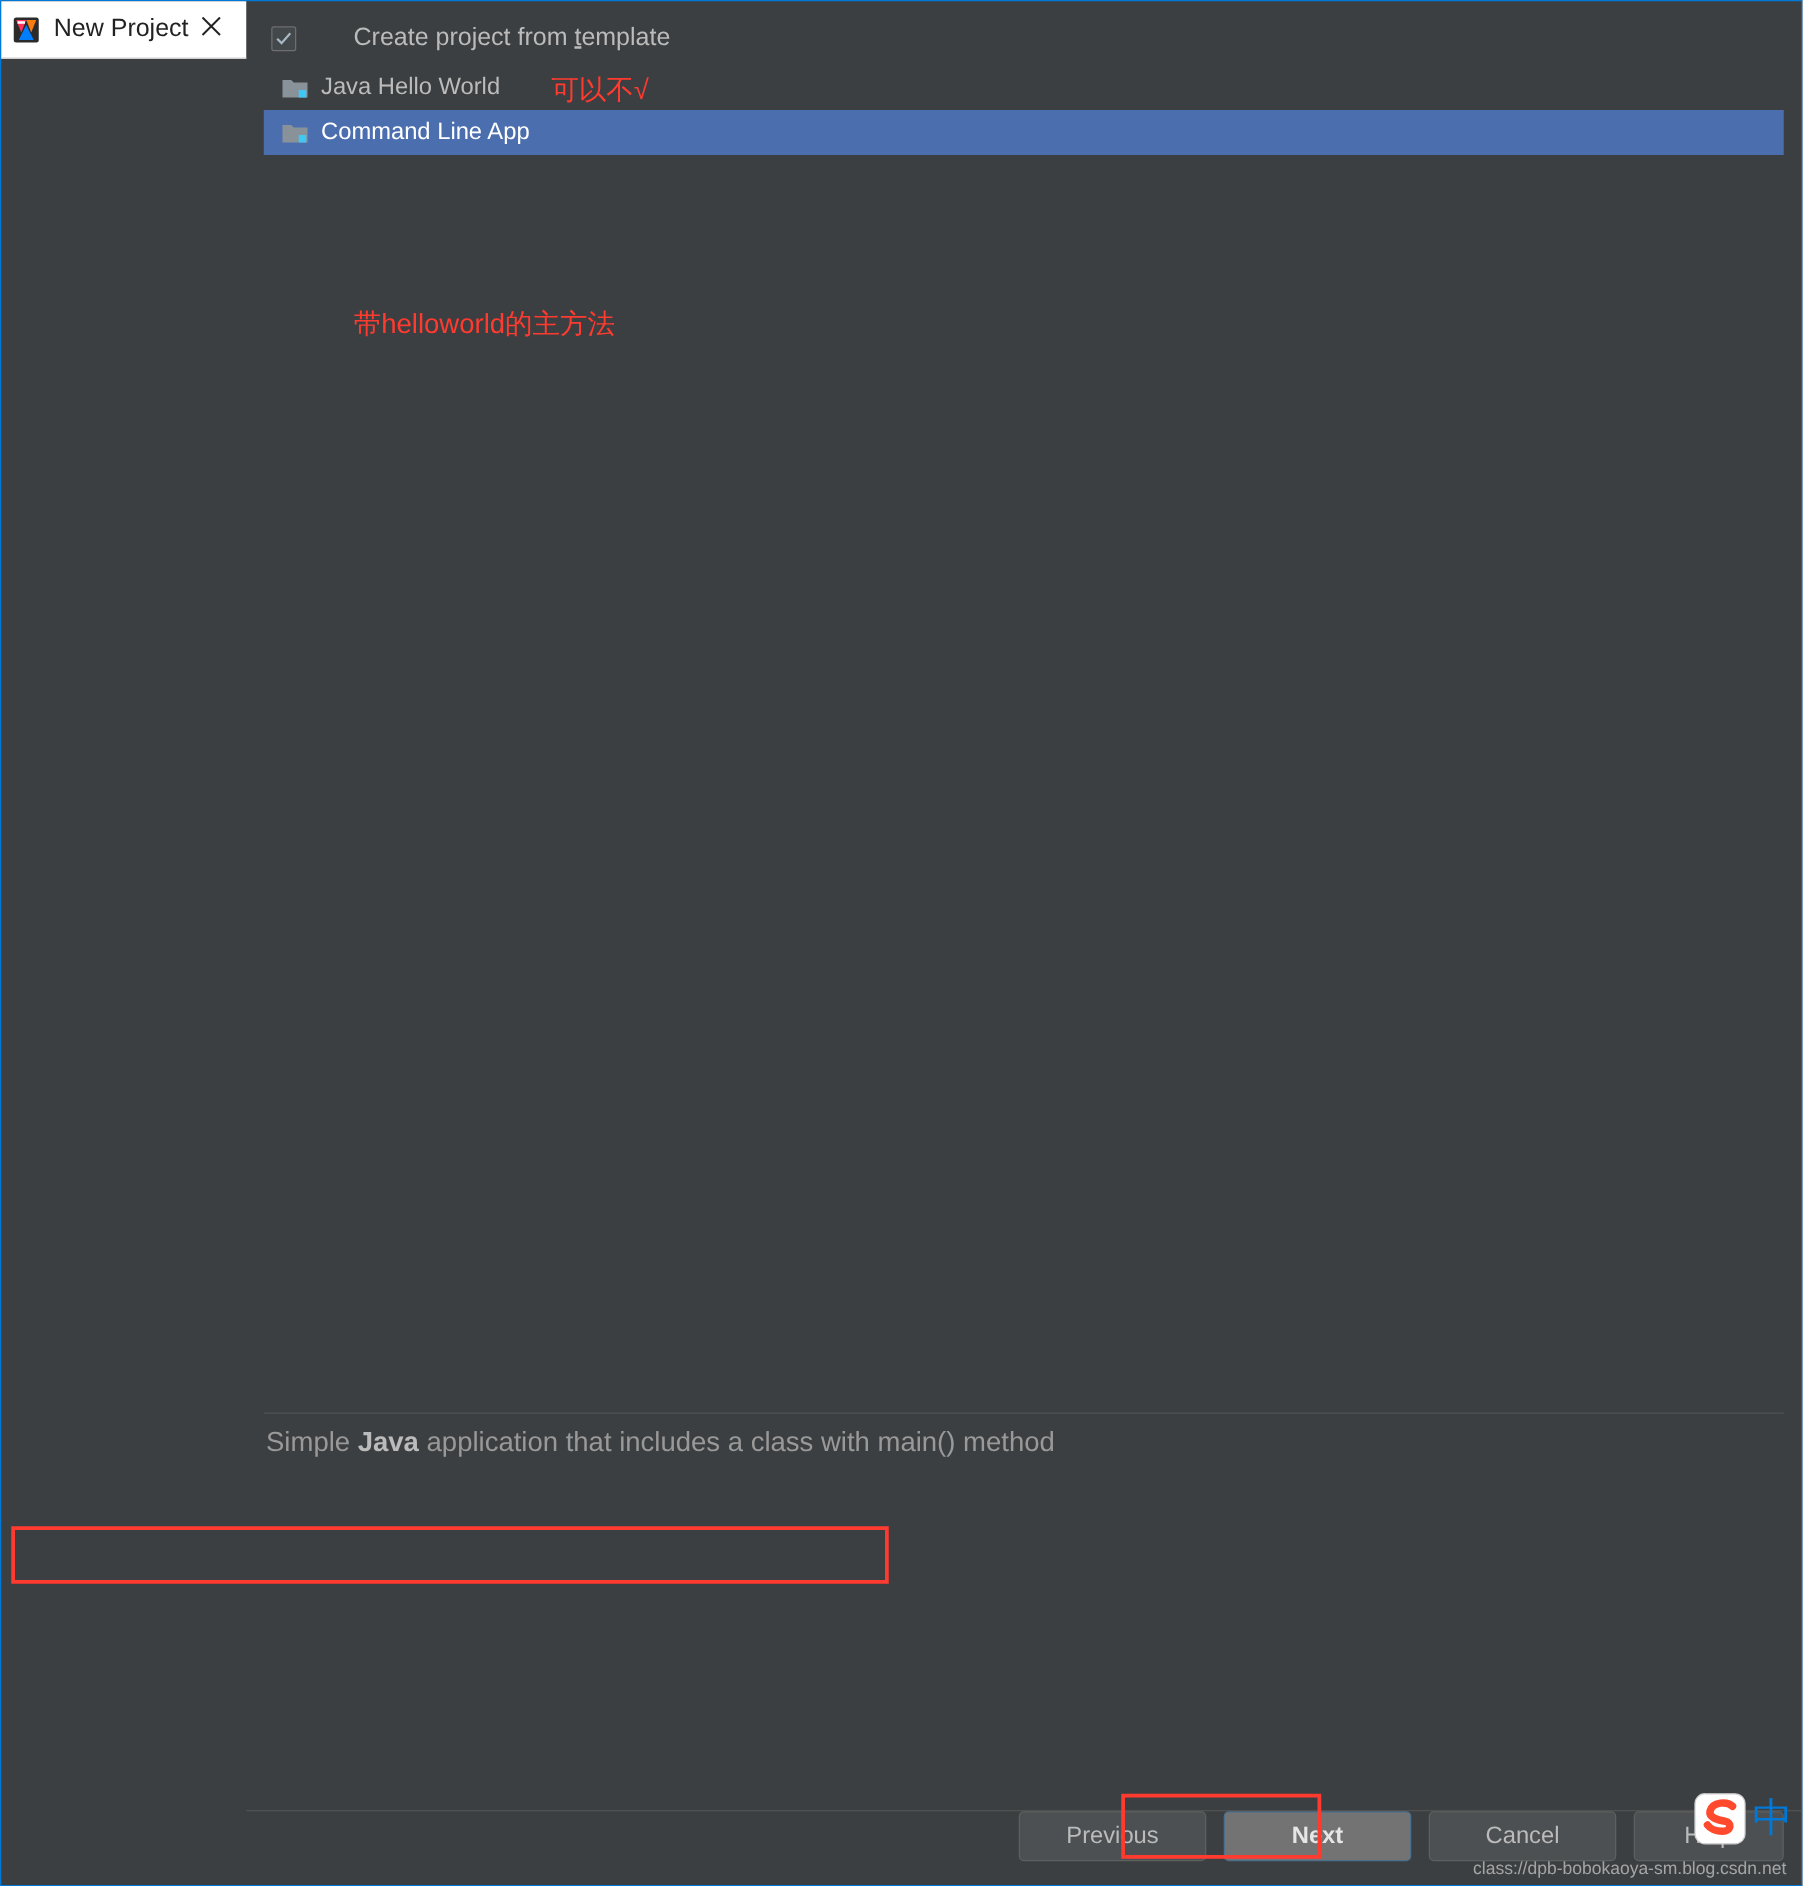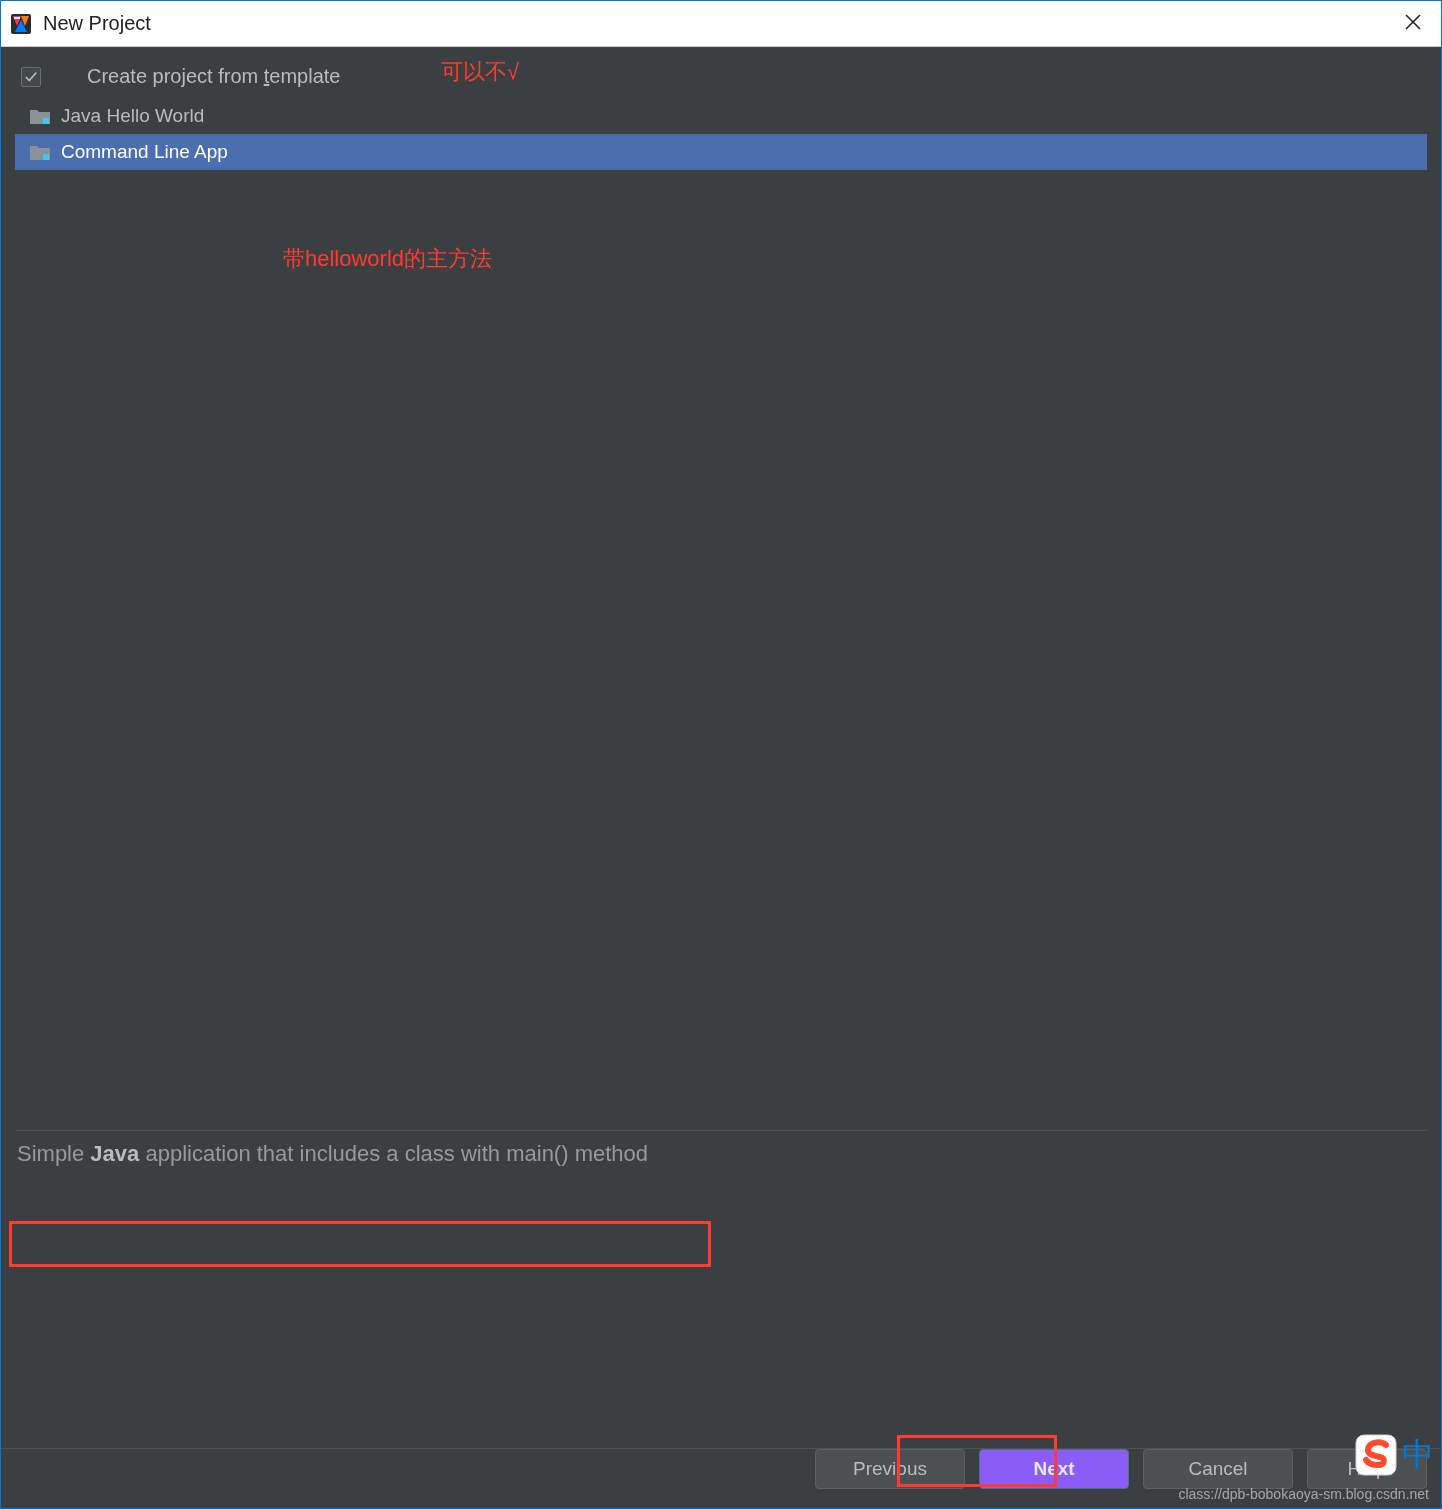--- a/index.html
+++ b/index.html
@@ -5,21 +5,20 @@
   * { box-sizing: border-box; margin: 0; padding: 0; }
   html, body { width: 1442px; height: 1509px; font-family: "Segoe UI", Arial, sans-serif; background: #fff; overflow: hidden; }
 
   .window {
     position: relative;
     width: 1442px;
     height: 1509px;
     background: #3c3f41;
     border: 1px solid #0078d7;
     display: flex;
-    flex-direction: column;
   }
 
   
   .titlebar {
     height: 46px;
     background: #ffffff;
     display: flex;
     align-items: center;
     padding: 0 10px 0 8px;
     border-bottom: 1px solid #d0d0d0;
@@ -118,21 +117,21 @@
     height: 40px;
     background: #4c5052;
     border: 1px solid #5e6060;
     border-radius: 4px;
     color: #bbbbbb;
     font-size: 19px;
     display: flex; align-items: center; justify-content: center;
     cursor: pointer;
   }
   .btn.primary {
-    background: #8b5cf6;
+    background: #737373;
     border: 1px solid #4c708c;
     color: #e6e6e6;
     font-weight: bold;
   }
   .btn.help { min-width: 120px; }
 
   
   .ann { position: absolute; color: #ff3b30; font-size: 22px; font-weight: 500; pointer-events: none; }
   .ann-box { position: absolute; border: 3px solid #ff3b30; pointer-events: none; }
 

